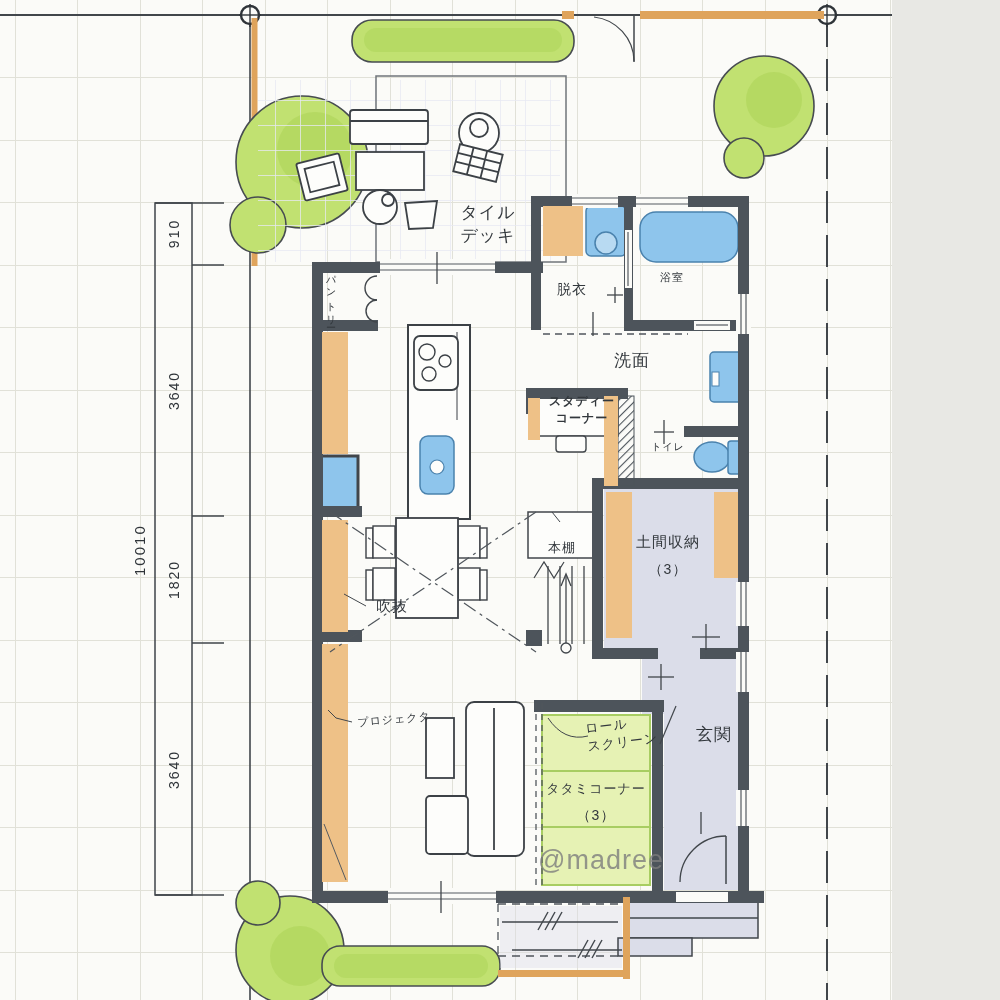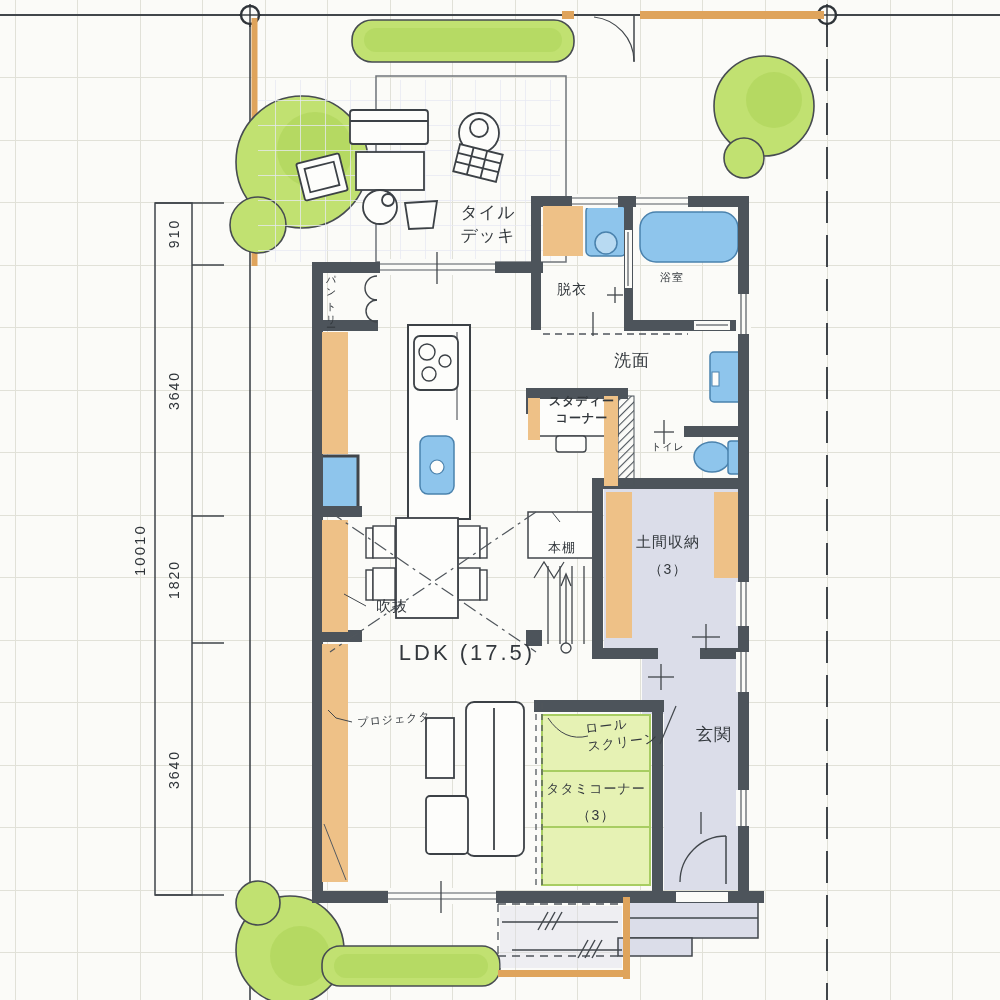--- a/index.html
+++ b/index.html
@@ -1,17 +1,17 @@
 <!DOCTYPE html>
 <html><head>
 <meta charset="utf-8">
 <style>
   html,body{margin:0;padding:0;background:#e8e8e4;}
   .stage{
-    position:relative;width:1000px;height:1000px;overflow:hidden;
+    position:relative;width:892px;height:1000px;overflow:hidden;
     background-color:#fbfbf8;
     background-image:
       repeating-linear-gradient(to right, #e1e1d8 0 1px, transparent 1px 62.5px),
       repeating-linear-gradient(to bottom, #e1e1d8 0 1px, transparent 1px 62.5px);
     background-position:15px 0, 0 15px;
     font-family:"Liberation Sans", sans-serif;
   }
   .stage svg{position:absolute;left:0;top:0;}
   .lbl{
     position:absolute;color:#33383d;white-space:pre-line;text-align:center;
@@ -342,27 +342,27 @@
 <div class="lbl" style="left:540px;top:280px;width:64px;font-size:14px;">脱衣</div>
 <div class="lbl" style="left:636px;top:270px;width:72px;font-size:11px;">浴室</div>
 <div class="lbl" style="left:594px;top:350px;width:76px;font-size:17px;">洗面</div>
 <div class="lbl" style="left:538px;top:393px;width:88px;font-size:12px;line-height:1.45;font-weight:bold;">スタディー
 コーナー</div>
 <div class="lbl" style="left:638px;top:440px;width:60px;font-size:10px;">トイレ</div>
 <div class="lbl" style="left:608px;top:532px;width:120px;font-size:15px;">土間収納</div>
 <div class="lbl" style="left:608px;top:560px;width:120px;font-size:14px;">（3）</div>
 <div class="lbl" style="left:532px;top:539px;width:60px;font-size:13px;">本棚</div>
 <div class="lbl" style="left:360px;top:596px;width:64px;font-size:15px;font-family:Liberation Serif, serif;">吹抜</div>
-<div class="lbl" style="left:382px;top:638px;width:170px;font-size:22px;letter-spacing:3px;">LDK (17.5)</div>
 <div class="lbl" style="left:348px;top:712px;width:92px;font-size:11px;transform:rotate(-5deg);">プロジェクタ</div>
 <div class="lbl" style="left:586px;top:714px;width:96px;font-size:13px;text-align:left;transform:rotate(-7deg);">ロール
 スクリーン</div>
 <div class="lbl" style="left:542px;top:780px;width:108px;font-size:13px;">タタミコーナー</div>
 <div class="lbl" style="left:542px;top:806px;width:108px;font-size:14px;">（3）</div>
 <div class="lbl" style="left:682px;top:724px;width:64px;font-size:17px;">玄関</div>
+<div class="lbl wm" style="left:538px;top:842px;width:150px;font-size:27px;text-align:left;">@madree</div>
 
 <div class="lbl dim rot90" style="left:134px;top:224px;width:80px;font-size:14px;">910</div>
 <div class="lbl dim rot90" style="left:134px;top:381px;width:80px;font-size:14px;">3640</div>
 <div class="lbl dim rot90" style="left:134px;top:570px;width:80px;font-size:14px;">1820</div>
 <div class="lbl dim rot90" style="left:134px;top:760px;width:80px;font-size:14px;">3640</div>
 <div class="lbl dim rot90" style="left:98px;top:540px;width:84px;font-size:15px;">10010</div>
 
 </div>
 
 </body></html>

